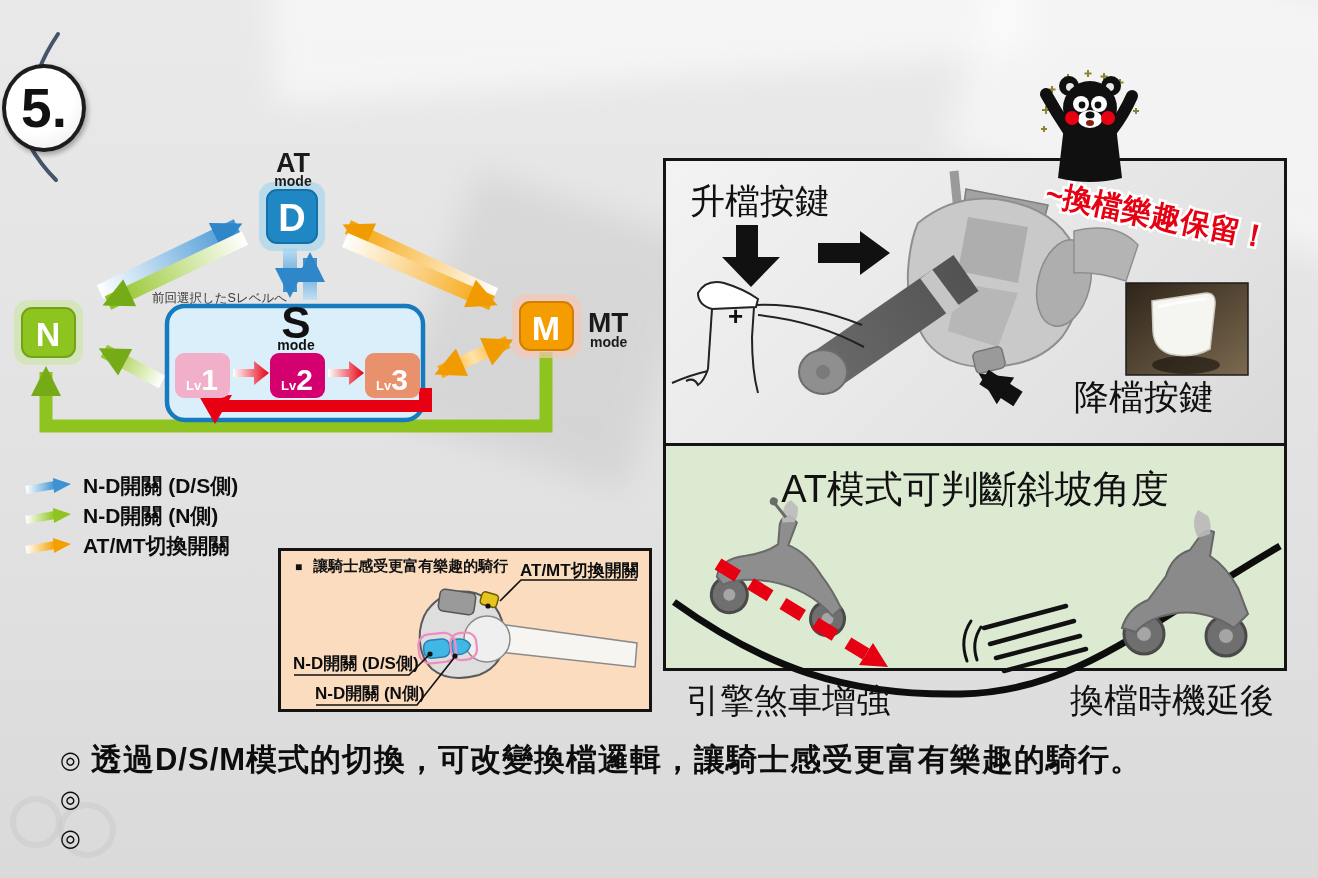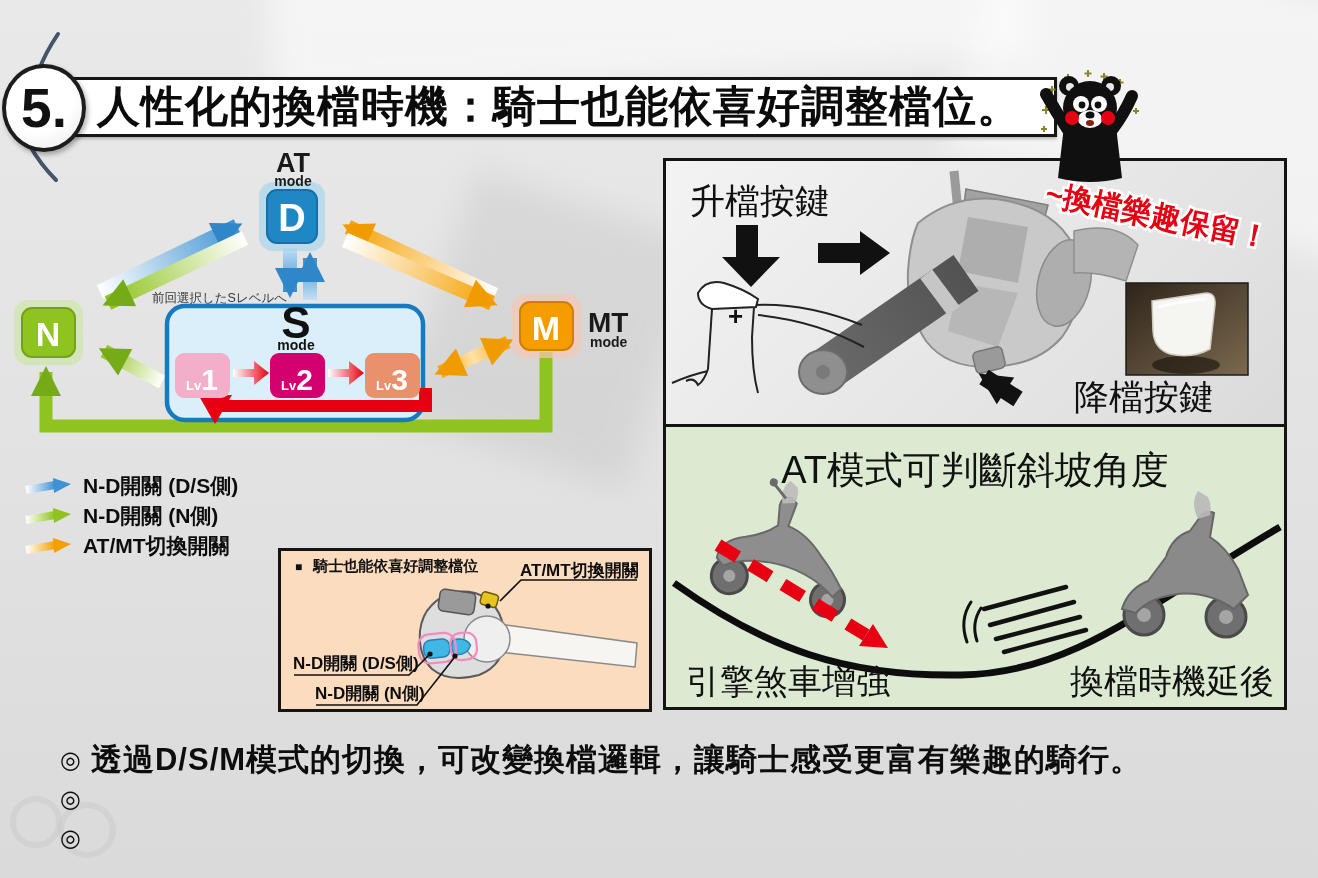--- a/index.html
+++ b/index.html
@@ -41,21 +41,21 @@
   .concept-title .tt { font-size:15px; font-weight:bold; color:#111; }
   .concept-label { position:absolute; font-size:17px; font-weight:bold; color:#0d0d0d; white-space:nowrap; }
   .cl-atmt { left:239px; top:8px; }
   .cl-ds { left:12px; top:101px; }
   .cl-n { left:34px; top:131px; }
 
   
   .switch-panel { position:absolute; left:663px; top:158px; width:624px; height:328px;
                   background:linear-gradient(135deg,#f3f3f3 0%,#e2e2e2 70%,#d8d8d8 100%);
                   border:3px solid #141414; z-index:2; }
-  .slope-panel { position:absolute; left:663px; top:424px; width:624px; height:286px;
+  .slope-panel { position:absolute; left:663px; top:443px; width:624px; height:228px;
                  background:#dcead2; border:3px solid #141414; z-index:2; }
   .bear { position:absolute; left:1036px; top:66px; width:116px; height:118px; z-index:6; }
 
   
   .bullets { position:absolute; left:60px; top:740px; width:1250px; z-index:3; }
   .bullet-row { display:flex; align-items:flex-start; line-height:39px; }
   .bullet-marker { font-size:24px; font-weight:bold; color:#0d0d0d; margin-right:10px; line-height:39px; }
   .bullet-text { font-size:31px; font-weight:bold; color:#0d0d0d; letter-spacing:1px; white-space:nowrap; }
 </style>
 </head>
@@ -66,23 +66,20 @@
   <div class="sheen sheen1"></div>
   <div class="sheen sheen2"></div>
   <div class="sheen sheen3"></div>
   <div class="ghost-ring" style="left:10px; top:796px; width:52px; height:52px;"></div>
   <div class="ghost-ring" style="left:58px; top:802px; width:58px; height:56px;"></div>
 
   <svg class="whiskers" width="70" height="160" viewBox="0 0 70 160">
     <path d="M44,6 C36,18 30,28 25,42" stroke="#44546a" stroke-width="4" fill="none" stroke-linecap="round"></path>
     <path d="M16,118 C24,132 32,142 42,152" stroke="#44546a" stroke-width="4" fill="none" stroke-linecap="round"></path>
   </svg>
-  <div class="title-bar">
-    <span class="title-text">人性化的換檔時機：騎士也能依喜好調整檔位。</span>
-  </div>
   <div class="num-badge">
     <span>5.</span>
   </div>
 
   <svg style="position:absolute;left:0;top:140px;z-index:2" width="660" height="330" viewBox="0 140 660 330">
     <defs>
       <marker id="mBlue" viewBox="0 0 10 10" refX="8" refY="5" markerWidth="32" markerHeight="30" orient="auto" markerUnits="userSpaceOnUse">
           <path d="M0,0 L10,5 L0,10 Z" fill="#2f86c8"></path>
         </marker>
       <marker id="mGreen" viewBox="0 0 10 10" refX="8" refY="5" markerWidth="32" markerHeight="30" orient="auto" markerUnits="userSpaceOnUse">
@@ -253,21 +250,21 @@
       </g>
       <circle cx="149" cy="103" r="2.6" fill="#111"></circle>
       <circle cx="174" cy="105" r="2.6" fill="#111"></circle>
 
       <polyline points="356,29 240,29 219,50" fill="none" stroke="#111" stroke-width="1.6"></polyline>
       <polyline points="13,124 128,124 148,104" fill="none" stroke="#111" stroke-width="1.6"></polyline>
       <polyline points="35,154 136,154 173,107" fill="none" stroke="#111" stroke-width="1.6"></polyline>
     </svg>
     <div class="concept-title">
       <span class="sq">■</span>
-      <span class="tt">騎士也能依喜好調整檔位</span>
+      <span class="tt">讓騎士感受更富有樂趣的騎行</span>
     </div>
     <span class="concept-label cl-atmt">AT/MT切換開關</span>
     <span class="concept-label cl-ds">N-D開關 (D/S側)</span>
     <span class="concept-label cl-n">N-D開關 (N側)</span>
   </div>
 
   <div class="switch-panel">
     <svg width="618" height="266" viewBox="0 0 618 266">
       <defs>
         <linearGradient id="gGrip" gradientUnits="userSpaceOnUse" x1="150" y1="215" x2="320" y2="100">

